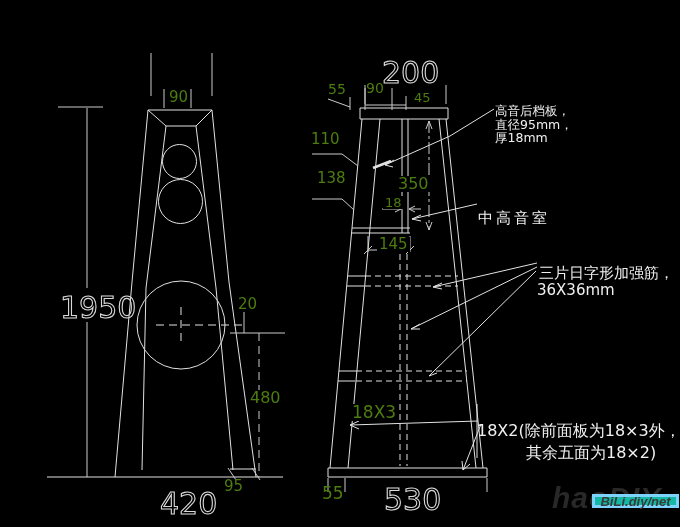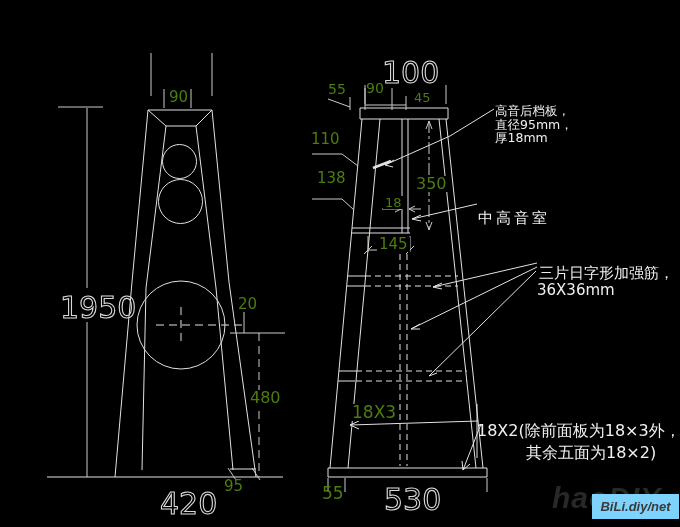--- a/index.html
+++ b/index.html
@@ -18,22 +18,22 @@
       -webkit-text-stroke:1.1px #d9d9d9;}
   @supports not (-webkit-text-stroke: 1px #fff){ .lg{color:#d9d9d9;} }
   .f13{font-size:13px;} .f14{font-size:14px;} .f15{font-size:15px;}
   .f16{font-size:16px;} .f17{font-size:17px;}
   .bg{background:#000;padding:0 2px;}
   .cn{color:#f0f0f0;font-family:"DejaVu Sans",sans-serif;margin-top:15px;}
   .cn3l div{line-height:13.5px;font-size:12.5px;}
   .sp{letter-spacing:3px;}
   .wm{position:absolute;left:552px;top:481px;font-size:30px;font-weight:bold;
       font-style:italic;color:#282828;letter-spacing:1px;}
-  .badge{position:absolute;left:592px;top:494px;width:87px;height:25px;
-         background:#7dd3fc;border:1px solid #7dd3fc;box-sizing:border-box;
+  .badge{position:absolute;left:592px;top:494px;width:87px;height:14px;
+         background:#14b8a6;border:3px solid #7dd3fc;box-sizing:border-box;
          display:flex;align-items:center;justify-content:center;
          font-size:13px;font-weight:bold;font-style:italic;color:#3a3a3a;}
 </style>
 </head>
 <body>
 
 <div class="stage">
 
   <svg width="680" height="527" viewBox="0 0 680 527">
 
@@ -99,28 +99,28 @@
     </g>
   </svg>
 
   <div class="lbl f15" style="left:169px;top:90px;">90</div>
   <div class="lbl lg" style="left:60px;top:293px;">1950</div>
   <div class="lbl f15" style="left:238px;top:297px;">20</div>
   <div class="lbl f16 bg" style="left:248px;top:390px;">480</div>
   <div class="lbl f15" style="left:208px;top:479px;margin-left:16px;">95</div>
   <div class="lbl lg" style="left:160px;top:489px;">420</div>
 
-  <div class="lbl lg" style="left:382px;top:58px;">100</div>
+  <div class="lbl lg" style="left:382px;top:58px;">200</div>
   <div class="lbl f14" style="left:328px;top:82px;">55</div>
   <div class="lbl f14" style="left:366px;top:81px;">90</div>
   <div class="lbl f13" style="left:414px;top:91px;">45</div>
   <div class="lbl f15 bg" style="left:309px;top:132px;">110</div>
   <div class="lbl f15 bg" style="left:315px;top:171px;">138</div>
   <div class="lbl f13 bg" style="left:383px;top:196px;">18</div>
-  <div class="lbl f16 bg" style="left:414px;top:176px;">350</div>
+  <div class="lbl f16 bg" style="left:396px;top:176px;">350</div>
   <div class="lbl f15 bg" style="left:377px;top:237px;">145</div>
   <div class="lbl f17 bg" style="left:350px;top:404px;">18X3</div>
   <div class="lbl f17" style="left:322px;top:485px;">55</div>
   <div class="lbl lg" style="left:384px;top:485px;">530</div>
 
   <div class="lbl cn cn3l" style="left:495px;top:89px;">
     <div>高音后档板，</div>
     <div>直径95mm，</div>
     <div>厚18mm</div>
   </div>

